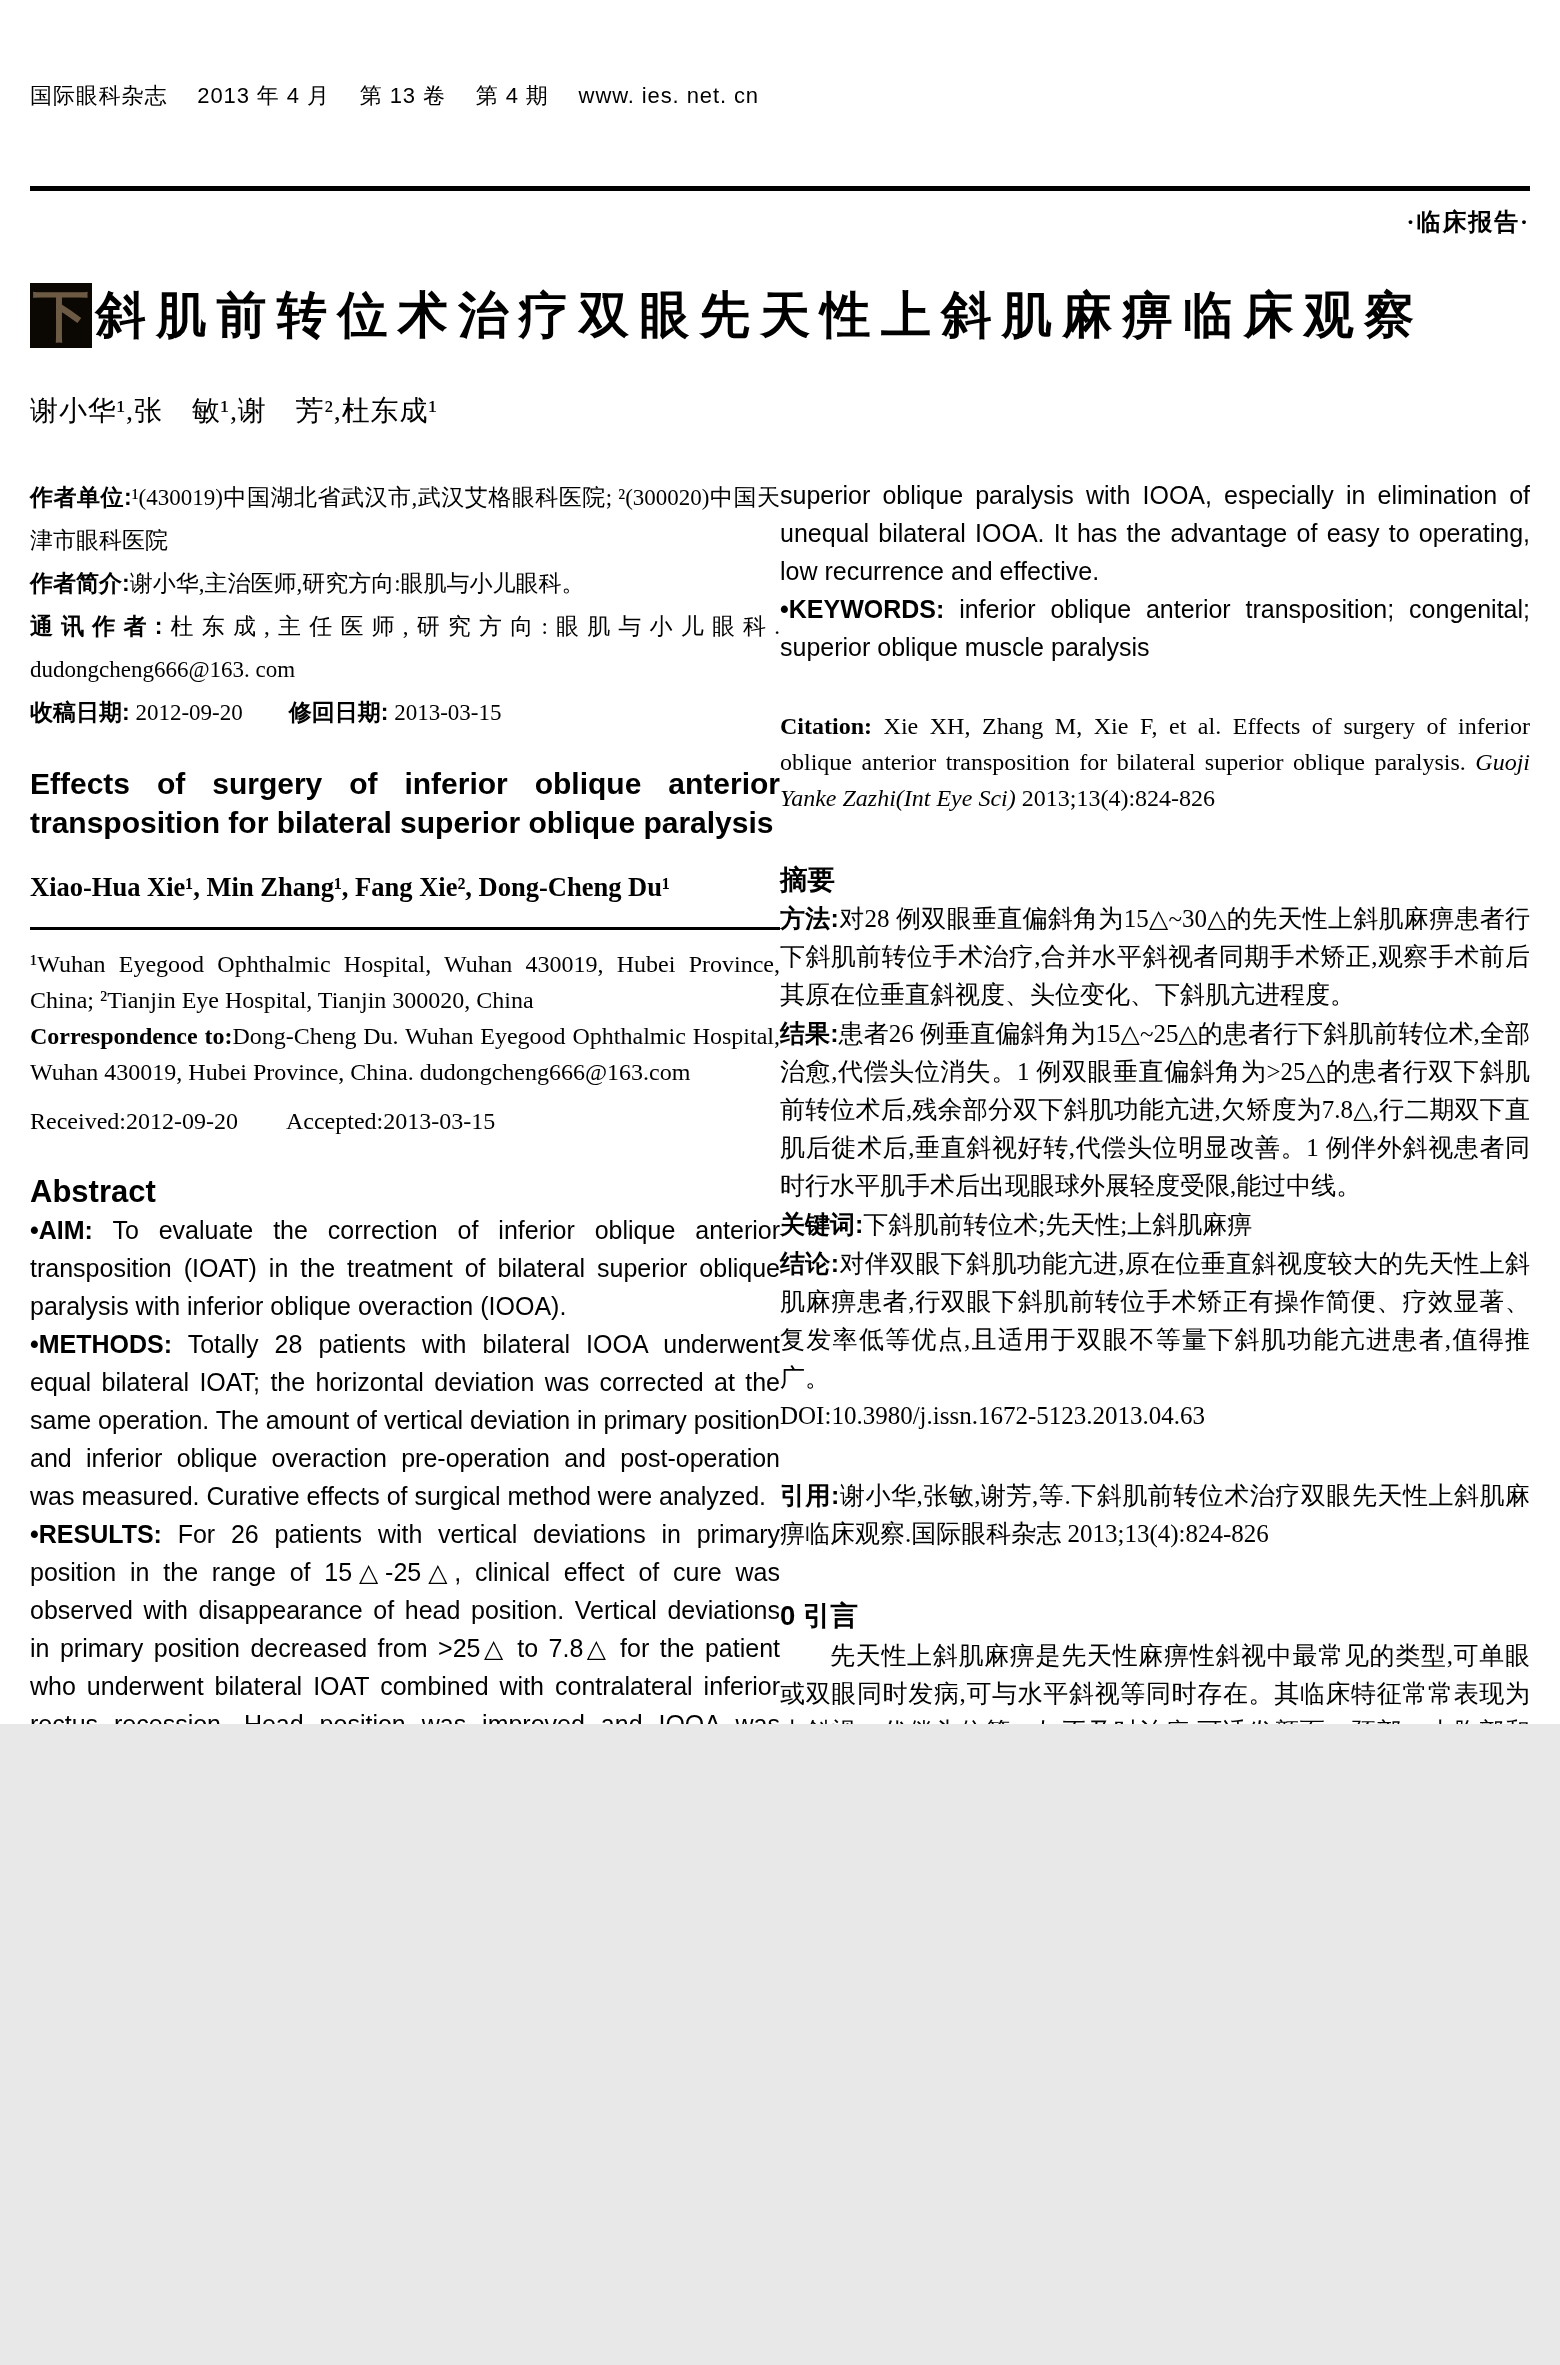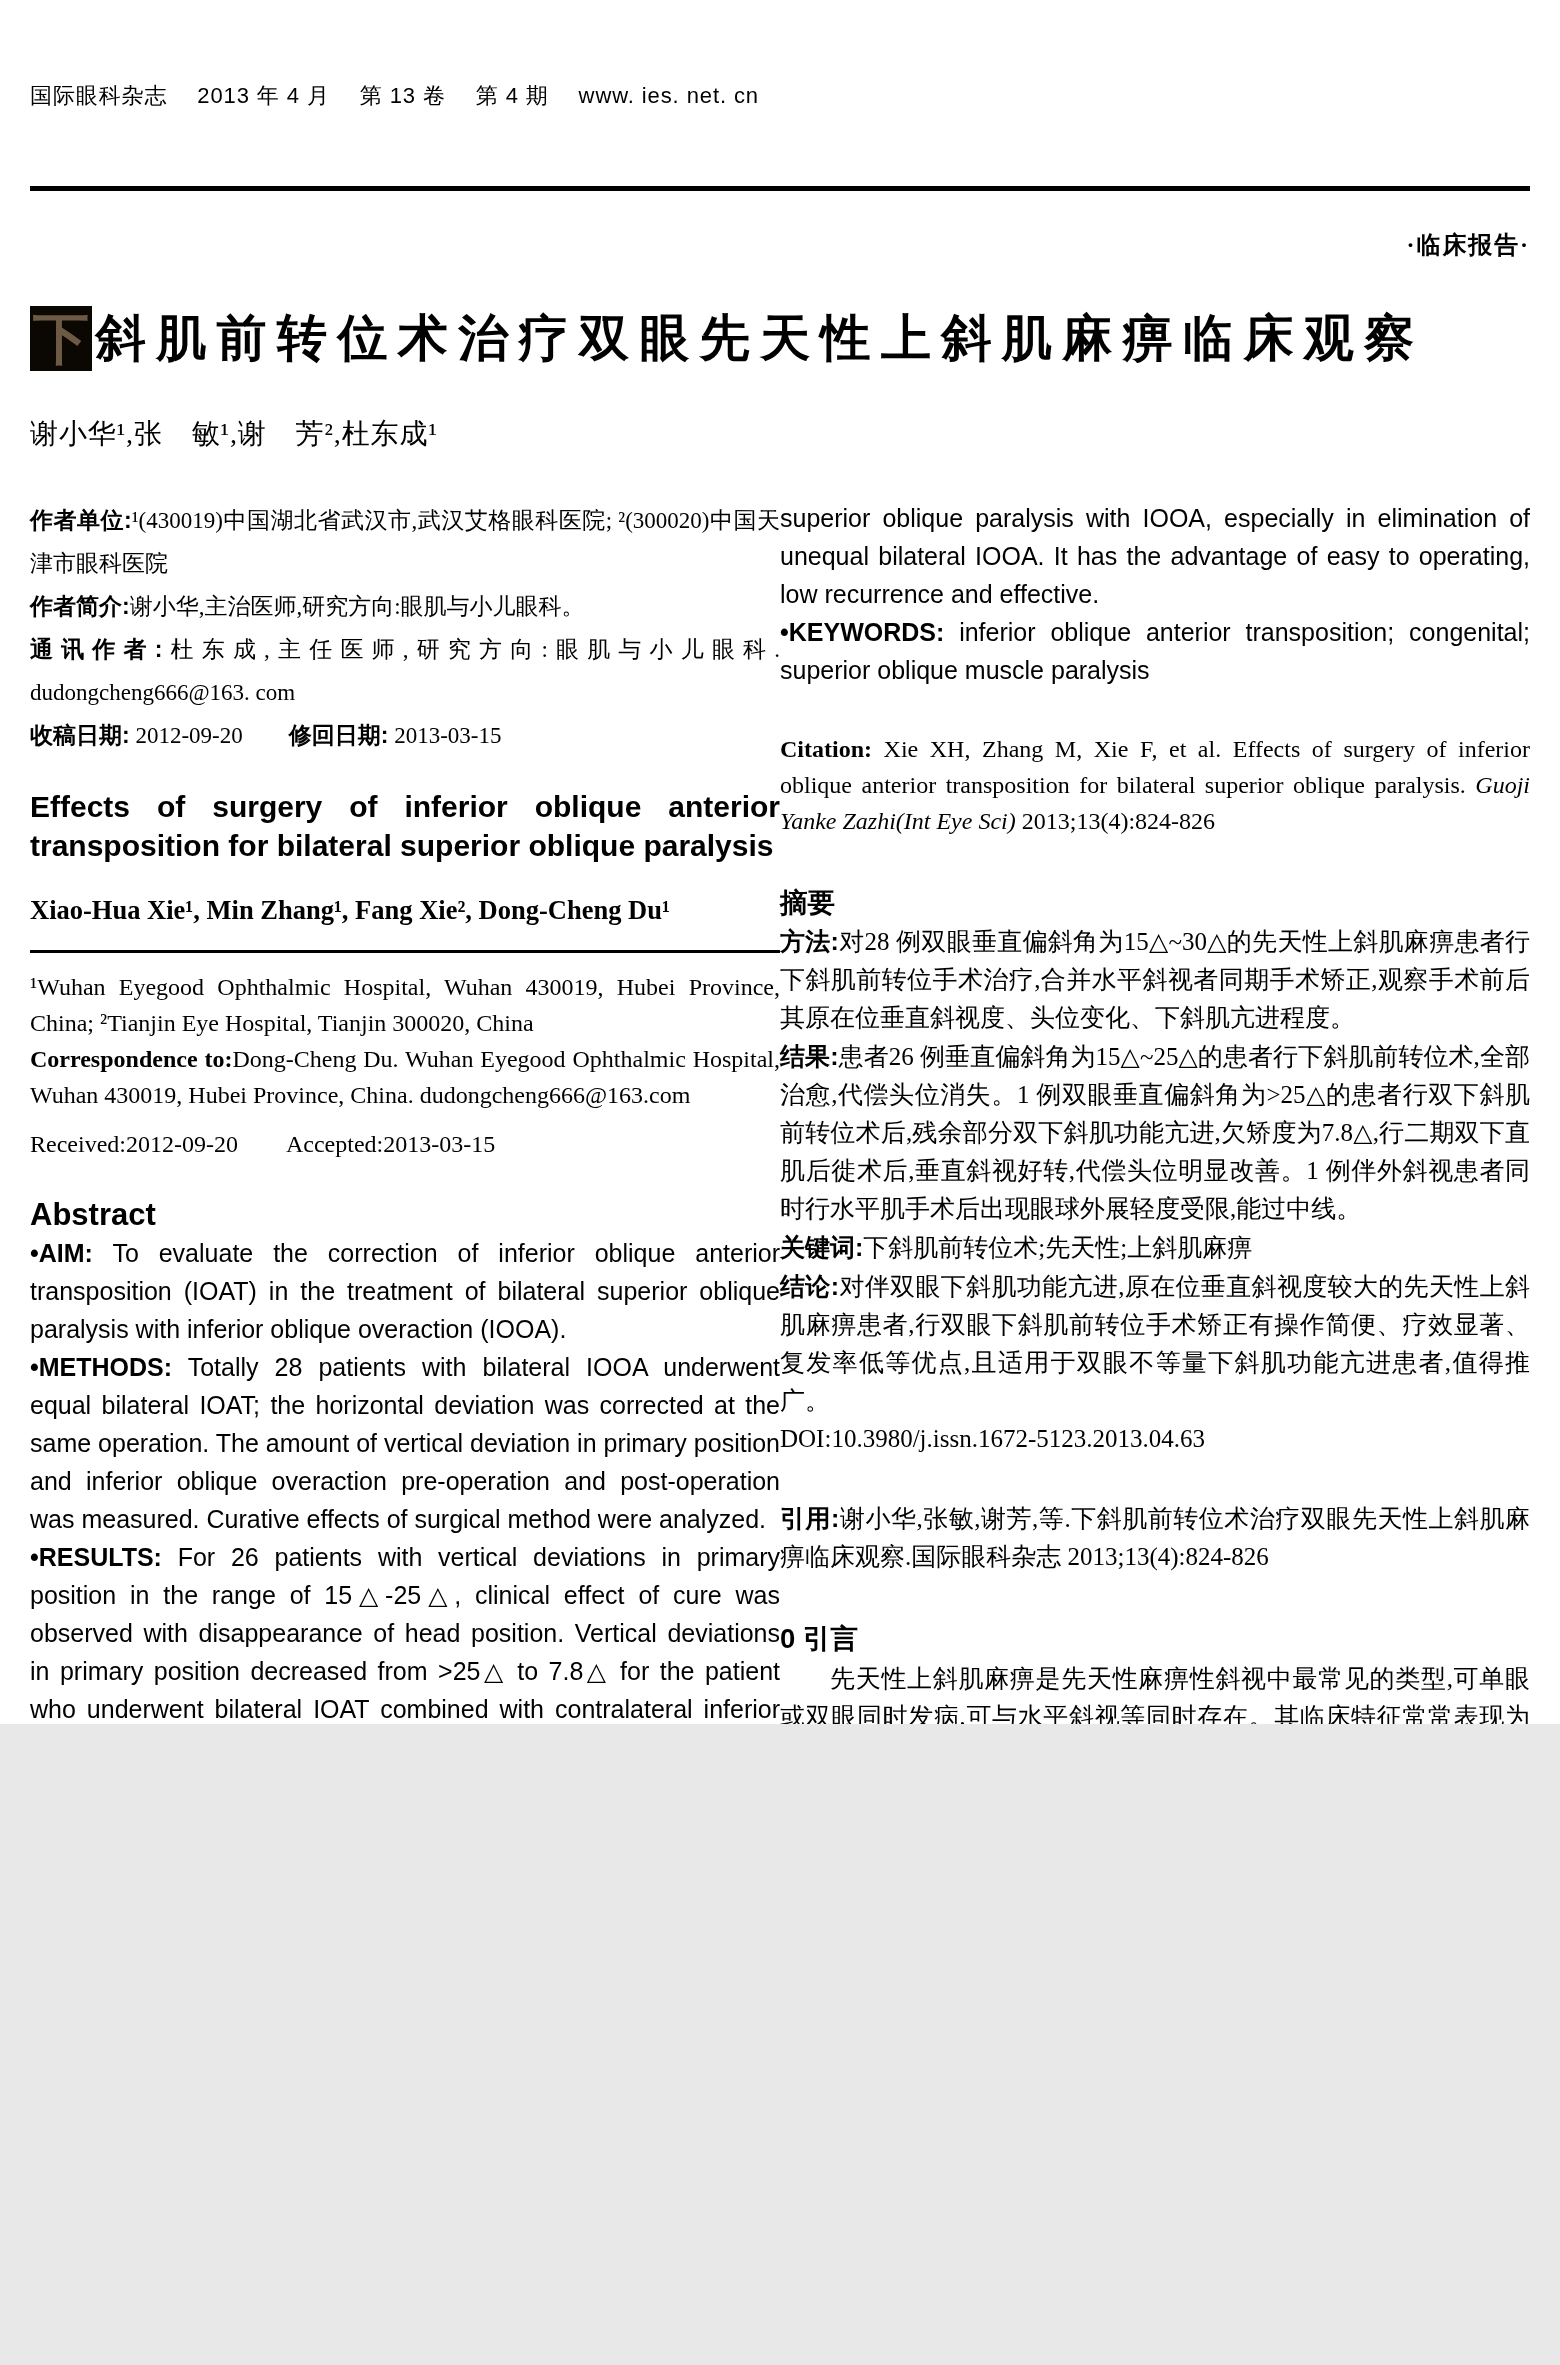--- a/index.html
+++ b/index.html
@@ -16,21 +16,21 @@
   .jheader{
     font-family:"Liberation Sans","DejaVu Sans",sans-serif;
     font-size:22px;line-height:33px;letter-spacing:0.9px;
     white-space:pre;
   }
   .jheader-rule{height:4.7px;background:#000;margin-top:7.6px;}
   
   .section-label{
     text-align:right;
     font-family:Liberation Serif, serif;
-    font-weight:bold;font-size:24px;margin-top:38px;letter-spacing:1.9px;
+    font-weight:bold;font-size:24px;margin-top:15px;letter-spacing:1.9px;
   }
   
   .title-row{margin-top:45px;display:flex;align-items:flex-start;}
   .drop-cap{
     flex:0 0 auto;width:62px;height:65px;background:#0b0703;
     color:#6d5a44;font-family:"Liberation Sans","DejaVu Sans",sans-serif;
     font-weight:bold;font-size:56px;line-height:65px;text-align:center;
     margin-right:3.8px;
   }
   .title-text{

